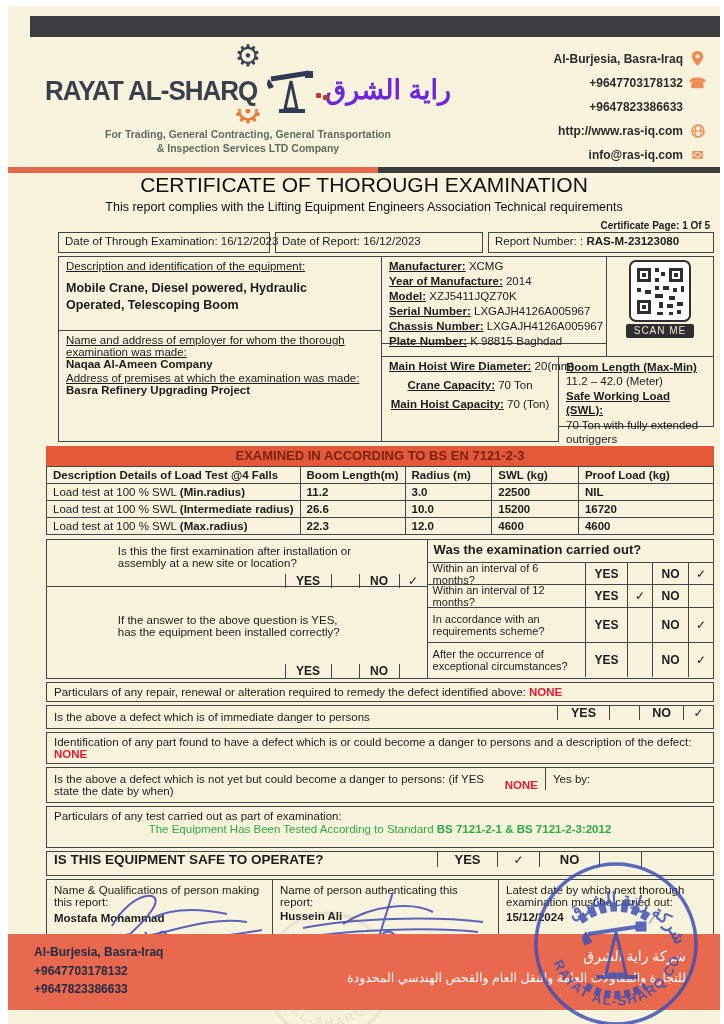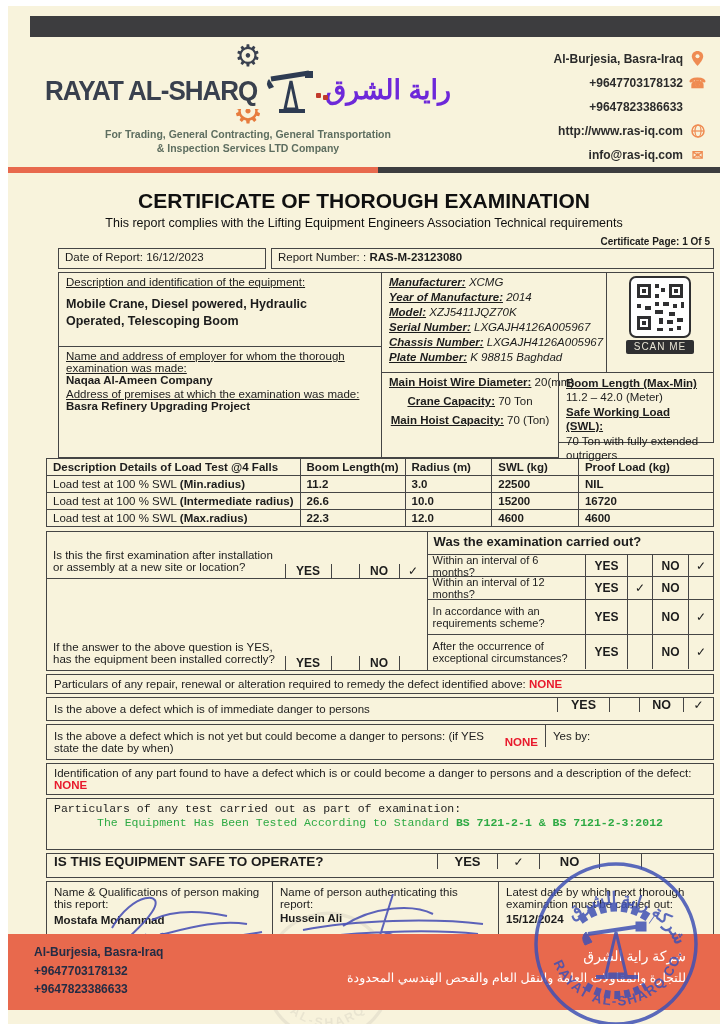--- a/index.html
+++ b/index.html
@@ -26,58 +26,58 @@
 
   .contact-block { margin-left:auto; padding-top:8px; width:188px; }
   .contact-row { display:flex; justify-content:flex-end; align-items:center; gap:6px; margin-bottom:9px; font-size:12px; font-weight:bold; color:#2b2b2b; white-space:nowrap; }
   .cicon { width:17px; height:15px; display:inline-flex; align-items:center; justify-content:center; color:#ef8b52; font-size:14px; }
 
   
   .divider { display:flex; height:6px; margin-top:8px; }
   .divider .orange { width:52%; background:#e8694d; }
   .divider .dark { width:48%; background:#3d3d3f; }
 
-  .title { text-align:center; font-size:21px; font-weight:bold; margin-top:16px; letter-spacing:0; color:#101010; }
+  .title { text-align:center; font-size:21px; font-weight:normal; margin-top:0; letter-spacing:0; color:#101010; }
   .subtitle { text-align:center; font-size:12.5px; margin-top:3px; color:#101010; }
   .cert-page { text-align:right; font-size:10px; font-weight:bold; margin:6px 10px 1px 0; }
   .dates-row { display:flex; gap:5px; margin:0 6px 0 50px; }
   .dates-row .cell { border:1px solid #454545; font-size:11.5px; padding:2px 6px; height:21px; white-space:nowrap; }
   .dc1 { width:212px; } .dc2 { width:208px; } .dc3 { flex:1; }
   .bold { font-weight:bold; }
 
   
   .equip { display:flex; margin:3px 6px 0 50px; }
   .ecell { border:1px solid #454545; padding:3px 7px; font-size:11.5px; }
   .equip-left { width:332px; display:flex; flex-direction:column; }
   .equip-left .ecell:nth-child(2) { margin-top:-1px; flex:1; }
   .lbl { text-decoration:underline; font-size:11.5px; }
   .val-bold { font-weight:bold; }
   .equip-right { flex:1; display:flex; flex-direction:column; }
   .er-row { display:flex; }
   .er-row .ecell { margin-left:-1px; }
   .er-row + .er-row .ecell { margin-top:-1px; }
-  .manuf { width:226px; height:101px;font-style:italic; }
+  .manuf { width:226px; height:88px; }
   .manuf div, .hoist div { margin-bottom:3px; white-space:nowrap; }
   .qr-cell { flex:1; height:101px; display:flex; justify-content:center;text-decoration:underline; }
   .hoist { width:178px; height:86px;text-align:center; }
   .hoist div { margin-bottom:7px; }
   .boom { flex:1; height:71px; line-height:1.25; }
   .qr-box { text-align:center; }
   .scanme { background:#2f2f31; color:#e8e4d4; font-size:10px; letter-spacing:1px; padding:1px 8px 2px; border-radius:2px; display:inline-block; margin-top:-2px; }
 
   
   .exam-band { margin:4px 6px 0 38px; background:#e4593a; color:#7c2212; font-weight:bold; font-size:13px; text-align:center; height:20px; line-height:20px; }
   table.load { border-collapse:collapse; margin:0 6px 0 38px; width:668px; font-size:11.5px; }
   table.load td { border:1px solid #454545; padding:1px 6px; height:17px; white-space:nowrap; }
   table.load .hd { font-weight:bold; }
 
   
   .qgrid { display:flex; margin:4px 6px 0 38px; border:1px solid #454545; }
   .q-left { width:57%; display:flex; flex-direction:column; }
-  .q-row { display:flex; align-items:flex-end; }
+  .q-row { display:flex; align-items:center;flex-direction:column; }
   .q-row + .q-row { border-top:1px solid #454545; }
   .q-text { flex:1; padding:5px 6px; font-size:11.5px; display:flex; align-items:center; }
   .yn { display:flex; align-items:stretch; }
   .yn > div { border-left:1px solid #454545; display:flex; align-items:center; justify-content:center; font-size:12px; }
   .yn .w-yes { width:46px; font-weight:bold; }
   .yn .w-box { width:28px; }
   .yn .w-no { width:40px; font-weight:bold; }
   .q1 { height:46px; } .q2 { height:92px; }
   .q-right { width:43%; border-left:1px solid #454545; display:flex; flex-direction:column; }
   .q-head { height:23px; font-size:13px; font-weight:bold; padding:2px 6px; border-bottom:1px solid #454545; }
@@ -194,20 +194,23 @@
   <div class="divider">
     <span class="orange"></span>
       <span class="dark"></span>
   </div>
 
   <div class="title">CERTIFICATE OF THOROUGH EXAMINATION</div>
   <div class="subtitle">This report complies with the Lifting Equipment Engineers Association Technical requirements</div>
   <div class="cert-page">Certificate Page: 1 Of 5</div>
 
   <div class="dates-row">
+    <div class="cell dc1">
+      <span>Date of Through Examination:</span> <span>16/12/2023</span>
+    </div>
     <div class="cell dc2">
       <span>Date of Report:</span> <span>16/12/2023</span>
     </div>
     <div class="cell dc3">
       <span>Report Number: :</span> <span class="bold">RAS-M-23123080</span>
     </div>
   </div>
 
   <div class="equip">
     <div class="equip-left">
@@ -278,20 +281,21 @@
         <div class="ecell boom">
           <div class="lbl bold">Boom Length (Max-Min)</div>
           <div>11.2 – 42.0 (Meter)</div>
           <div class="lbl bold">Safe Working Load (SWL):</div>
           <div style="width:140px;">70 Ton with fully extended outriggers</div>
         </div>
       </div>
     </div>
   </div>
 
+  <div class="exam-band">EXAMINED IN ACCORDING TO BS EN 7121-2-3</div>
   <table class="load">
     <tbody>
         <tr>
       <td class="hd" style="width:38%;">Description Details of Load Test @4 Falls</td>
       <td class="hd" style="width:15%;">Boom Length(m)</td>
       <td class="hd" style="width:13%;">Radius (m)</td>
       <td class="hd" style="width:13%;">SWL (kg)</td>
       <td class="hd">Proof Load (kg)</td>
     </tr>
     <tr>
@@ -387,33 +391,33 @@
   <div class="frow flexrow">
     <div class="f-lbl">Is the above a defect which is of immediate danger to persons</div>
     <div class="yn">
       <div class="w-yes" style="width:52px; font-weight:bold; font-size:12.5px;">YES</div>
       <div class="w-box" style="width:30px;"></div>
       <div class="w-no" style="width:44px; font-weight:bold; font-size:12.5px;">NO</div>
       <div class="w-box" style="width:30px;">✓</div>
     </div>
   </div>
 
+  <div class="frow pad">
+    <span>Identification of any part found to have a defect which is or could become a danger to persons and a description of the defect:</span> <span class="red">NONE</span>
+  </div>
+
   <div class="frow flexrow">
     <div class="f-lbl">
         <span>Is the above a defect which is not yet but could become a danger to persons: (if YES state the date by when)</span> 
         <span class="red">NONE</span>
       </div>
     <div class="yesby">Yes by:</div>
   </div>
 
-  <div class="frow pad">
-    <span>Identification of any part found to have a defect which is or could become a danger to persons and a description of the defect:</span> <span class="red">NONE</span>
-  </div>
-
-  <div class="frow pad" style="padding-bottom:16px;font-family:Liberation Mono, monospace;">
+  <div class="frow pad" style="padding-bottom:8px;">
     <div>Particulars of any test carried out as part of examination:</div>
     <div class="testline">
       <span class="green">The Equipment Has Been Tested According to Standard </span><span class="green-b">BS 7121-2-1 &amp; BS 7121-2-3:2012</span>
     </div>
   </div>
 
   <div class="frow flexrow safe-row">
     <div class="f-lbl">IS THIS EQUIPMENT SAFE TO OPERATE?</div>
     <div class="yn" style="margin-left:auto;">
       <div class="w-yes2">YES</div>

